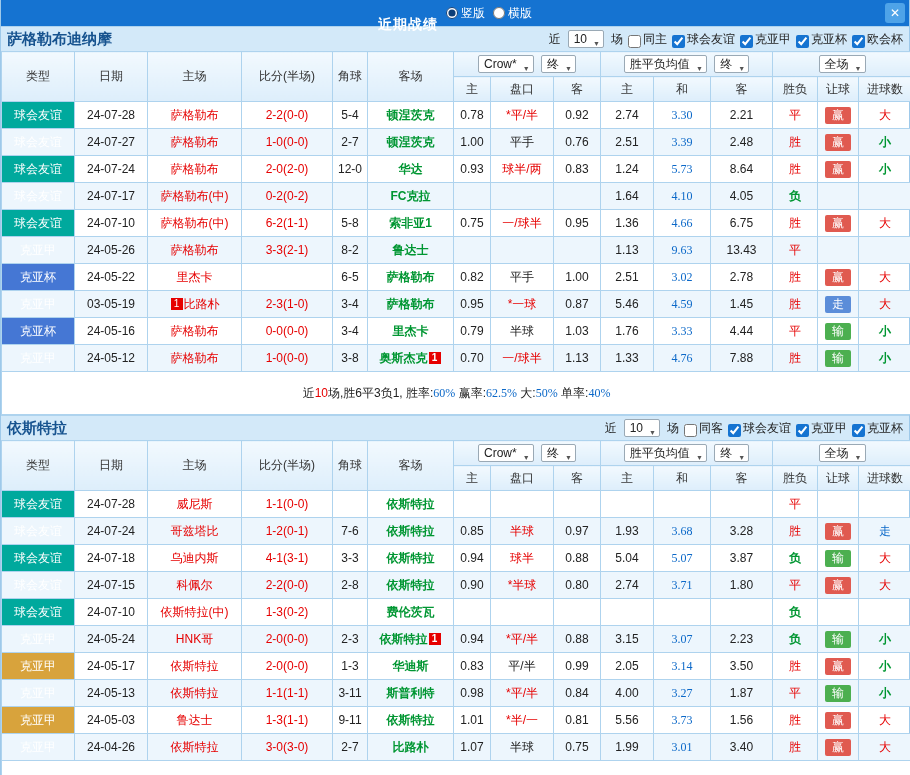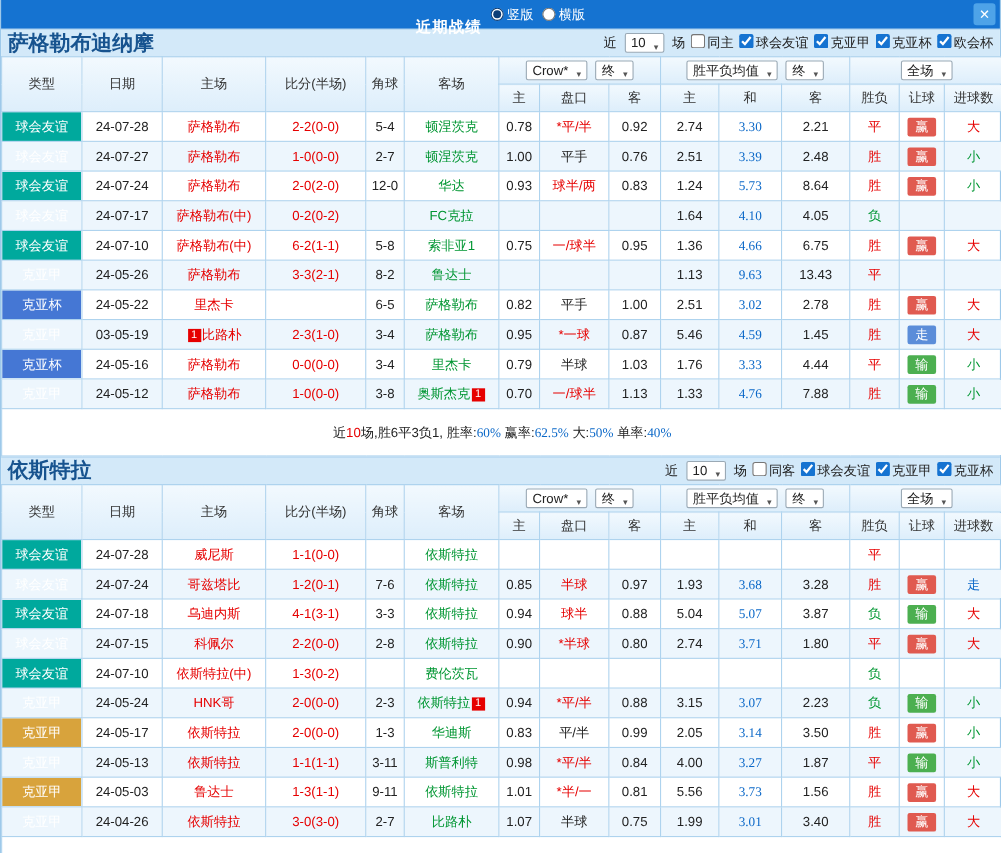--- a/index.html
+++ b/index.html
@@ -15,39 +15,39 @@
   .topbar-center { flex: 1; display: flex; justify-content: center; align-items: center; gap: 8px; color: #fff; }
   .topbar .title { font-weight: bold; font-size: 14px; letter-spacing: 1px; margin-top: 24px; }
   .layout-radio { display: inline-flex; align-items: center; gap: 3px; cursor: pointer; }
   .layout-radio input { accent-color: #0c3e78; width: 12px; height: 12px; cursor: pointer; }
   .close-btn { position: absolute; right: 4px; top: 3px; width: 20px; height: 20px; background: #4ea3e8;
     color: #fff; text-align: center; line-height: 20px; font-size: 12px; border-radius: 3px; cursor: pointer; }
 
   
   .teambar { height: 25px; background: #d3e9f9; display: flex; align-items: center;
     justify-content: space-between; padding: 0 6px; border-top: 1px solid #aed3ee; }
-  .teamname { color: #17538f; font-weight: bold; font-size: 19px; }
+  .teamname { color: #17538f; font-weight: bold; font-size: 15px; }
   .filters { display: inline-flex; align-items: center; gap: 5px; }
-  .filters label { display: inline-flex; align-items: flex-start; gap: 2px; cursor: pointer; }
+  .filters label { display: inline-flex; align-items: flex-end; gap: 2px; cursor: pointer; }
   .filters input[type=checkbox] { accent-color: #1573d1; width: 13px; height: 13px; cursor: pointer; }
 
   table { border-collapse: collapse; table-layout: fixed; width: 910px; }
   th, td { border: 1px solid #aed3ee; text-align: center; overflow: hidden; white-space: nowrap; padding: 0 1px; }
   thead th { background: linear-gradient(#f2f9fe, #ddeefb); height: 25px; font-weight: normal; color: #333; }
   tbody td { height: 27px; }
   tbody tr:nth-child(even) td { background: #edf6fd; }
   tfoot td { height: 43px; background: #fff; }
 
   .type-cell { color: #fff; }
   .t-friendly { background: #00a99d; }
   .t-league { background: #d8a33c; }
   .t-cup { background: #4577d4; }
 
   .c-red  { color: #e60000; }
-  .c-green{ color: #009632; }
+  .c-green{ color: #009632; font-weight: bold; }
   .c-blue { color: #0b68c8; font-family: Liberation Serif, serif; }
   .c-blk  { color: #222; }
 
   .chip { display: inline-block; min-width: 26px; height: 17px; line-height: 17px;
     color: #fff; border-radius: 2px; padding: 0 3px; font-size: 12px; }
   .chip-win  { background: #e05a50; }
   .chip-lose { background: #4caf50; }
   .chip-push { background: #5b8dd9; }
 
   .rank-badge { display: inline-block; font-style: normal; background: #e60000; color: #fff;

